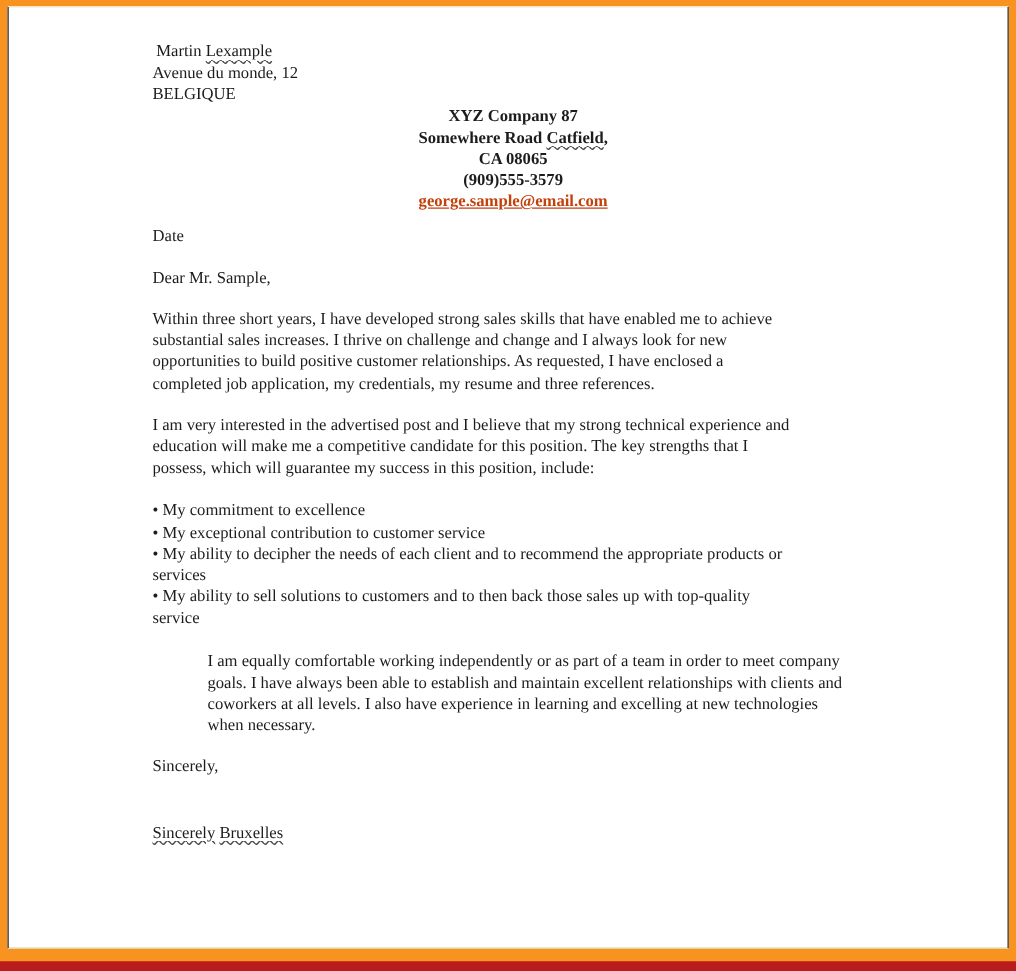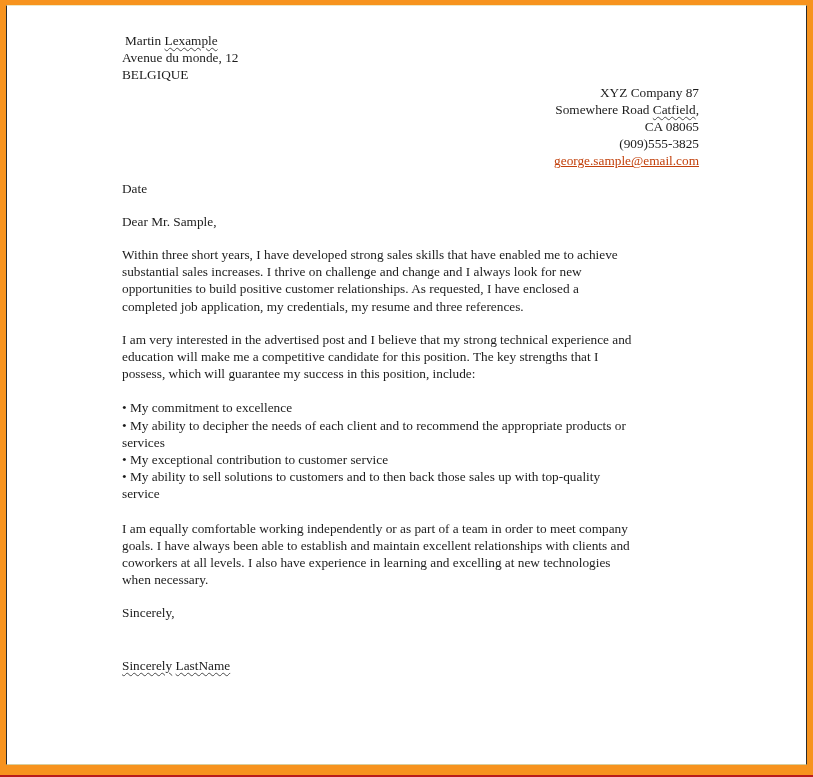--- a/index.html
+++ b/index.html
@@ -1,21 +1,21 @@
 <!DOCTYPE html>
 <html><head>
 <meta charset="utf-8">
 <style>
   * { margin: 0; padding: 0; box-sizing: border-box; }
   html, body { width: 813px; height: 777px; background: #ffffff; }
   .frame {
     position: relative;
     width: 813px; height: 777px;
     background: #F7931E;
-    border-bottom: 2px solid #b91c1c;
+    border-bottom: 8px solid #b91c1c;
   }
   .page {
     position: absolute;
     top: 5px; left: 6px; right: 6px; bottom: 10px;
     background: #ffffff;
     border-left: 1px solid #2a2a2a;
     border-right: 1px solid #2a2a2a;
     border-top: 1px solid #efe8c4;
     border-bottom: 1px solid #d8cf9f;
     overflow: hidden;
@@ -25,26 +25,26 @@
     font-size: 13.3px;
     line-height: 17.2px;
     color: #1c1c1c;
     padding-top: 26px;
     padding-left: 115px;
     width: 692px; 
   }
   .line { white-space: pre; }
   .pre  { white-space: pre; }
   .indent1 { padding-left: 3px; }
-  .recipient-block { text-align: right; }
+  .recipient-block { text-align: center; font-weight: bold; }
   .date-label   { margin-top: 10px; }
   .salutation   { margin-top: 16px; }
   .para         { margin-top: 16px; }
   .bullet-list  { margin-top: 17px; list-style: none; }
-  .para3        { margin-top: 17px; }
+  .para3        { margin-top: 17px; margin-left: 44px; }
   .para4        { margin-top: 16px; }
   .closing      { }
   .signature    { margin-top: 35px; }
   .sq {
     text-decoration: underline;
     text-decoration-style: wavy;
     text-decoration-color: #4a4a4a;
     text-decoration-thickness: 1px;
     text-underline-offset: 2px;
   }
@@ -71,53 +71,53 @@
       <div>
         <div class="line indent1"><span>Martin </span><span class="sq">Lexample</span></div>
         <div class="line">Avenue du monde, 12</div>
         <div class="line">BELGIQUE</div>
       </div>
 
       <div class="recipient-block">
         <div class="line">XYZ Company 87</div>
         <div class="line"><span>Somewhere Road </span><span class="sq">Catfield</span><span>,</span></div>
         <div class="line">CA 08065</div>
-        <div class="line">(909)555-3825</div>
+        <div class="line">(909)555-3579</div>
         <div class="line"><a class="lnk">george.sample@email.com</a></div>
       </div>
 
       <div class="date-label line">Date</div>
 
       <div class="salutation line">Dear Mr. Sample,</div>
 
       <div class="para pre">Within three short years, I have developed strong sales skills that have enabled me to achieve
 substantial sales increases. I thrive on challenge and change and I always look for new
 opportunities to build positive customer relationships. As requested, I have enclosed a
 completed job application, my credentials, my resume and three references.</div>
 
       <div class="para pre">I am very interested in the advertised post and I believe that my strong technical experience and
 education will make me a competitive candidate for this position. The key strengths that I
 possess, which will guarantee my success in this position, include:</div>
 
       <ul class="bullet-list">
         <li class="pre">• My commitment to excellence</li>
+        <li class="pre">• My exceptional contribution to customer service</li>
         <li class="pre">• My ability to decipher the needs of each client and to recommend the appropriate products or
 services</li>
-        <li class="pre">• My exceptional contribution to customer service</li>
         <li class="pre">• My ability to sell solutions to customers and to then back those sales up with top-quality
 service</li>
       </ul>
 
       <div class="para3 pre">I am equally comfortable working independently or as part of a team in order to meet company
 goals. I have always been able to establish and maintain excellent relationships with clients and
 coworkers at all levels. I also have experience in learning and excelling at new technologies
 when necessary.</div>
 
       <div class="para4">
       </div>
 
       <div class="closing line">Sincerely,</div>
 
-      <div class="signature line"><span class="sq">Sincerely</span><span class="pre"> </span><span class="sq">LastName</span></div>
+      <div class="signature line"><span class="sq">Sincerely</span><span class="pre"> </span><span class="sq">Bruxelles</span></div>
 
     </div>
   </div>
 </div>
 
 </body></html>

